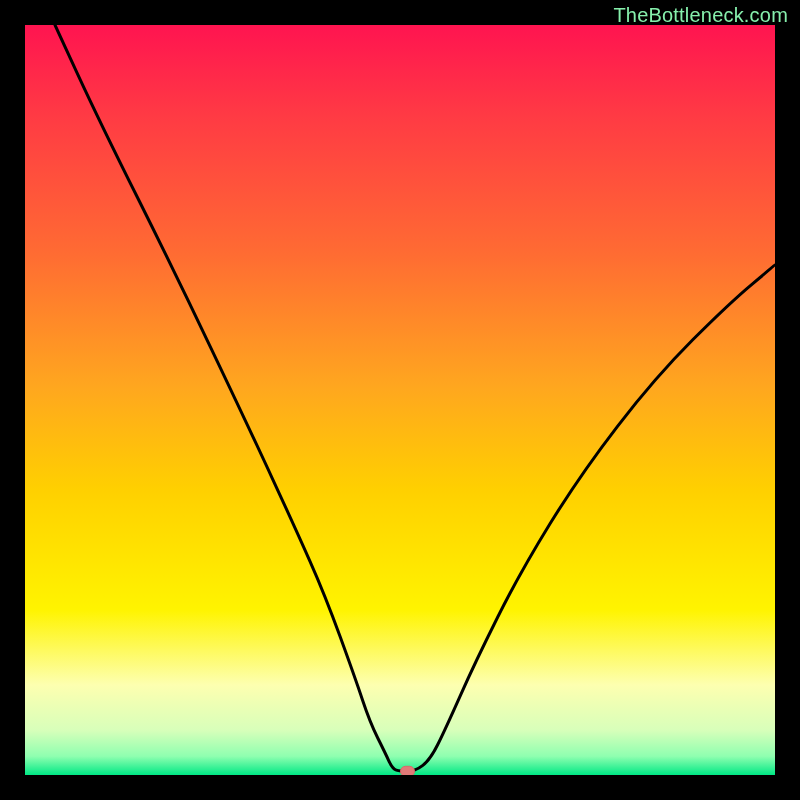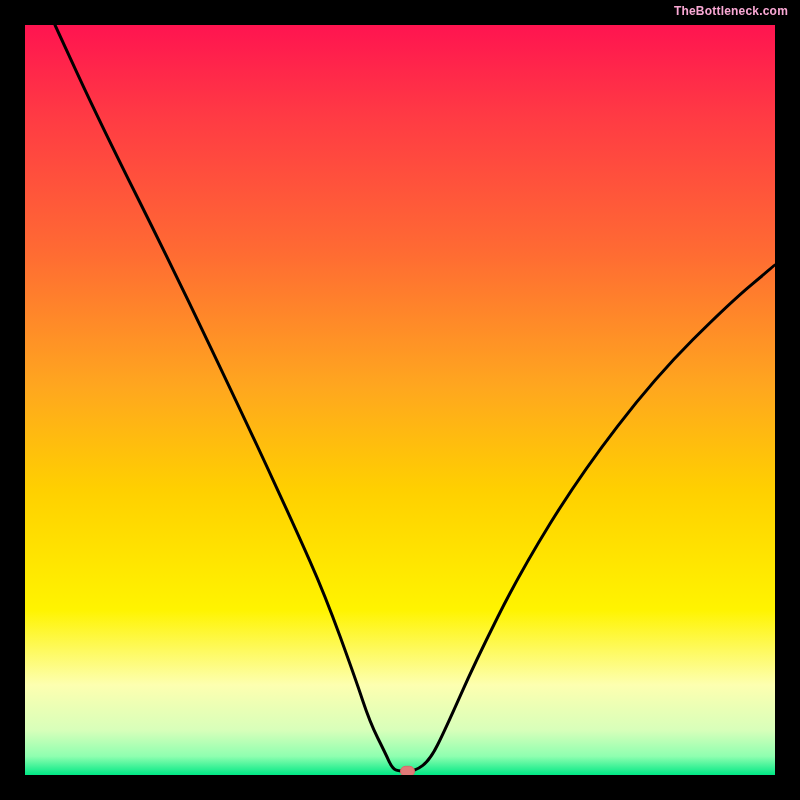--- a/index.html
+++ b/index.html
@@ -23,23 +23,23 @@
     position: absolute;
     left: 25px;
     top: 25px;
     width: 750px;
     height: 750px;
   }
   .watermark {
     position: absolute;
     top: 4px;
     right: 12px;
-    color: #f9a8d4;
-    font-size: 12px;
-    font-weight: 700;
+    color: #86efac;
+    font-size: 20px;
+    font-weight: 400;
     letter-spacing: 0.2px;
   }
 </style>
 </head>
 <body>
 
 <div class="frame">
 
   <div class="watermark">TheBottleneck.com</div>
 

